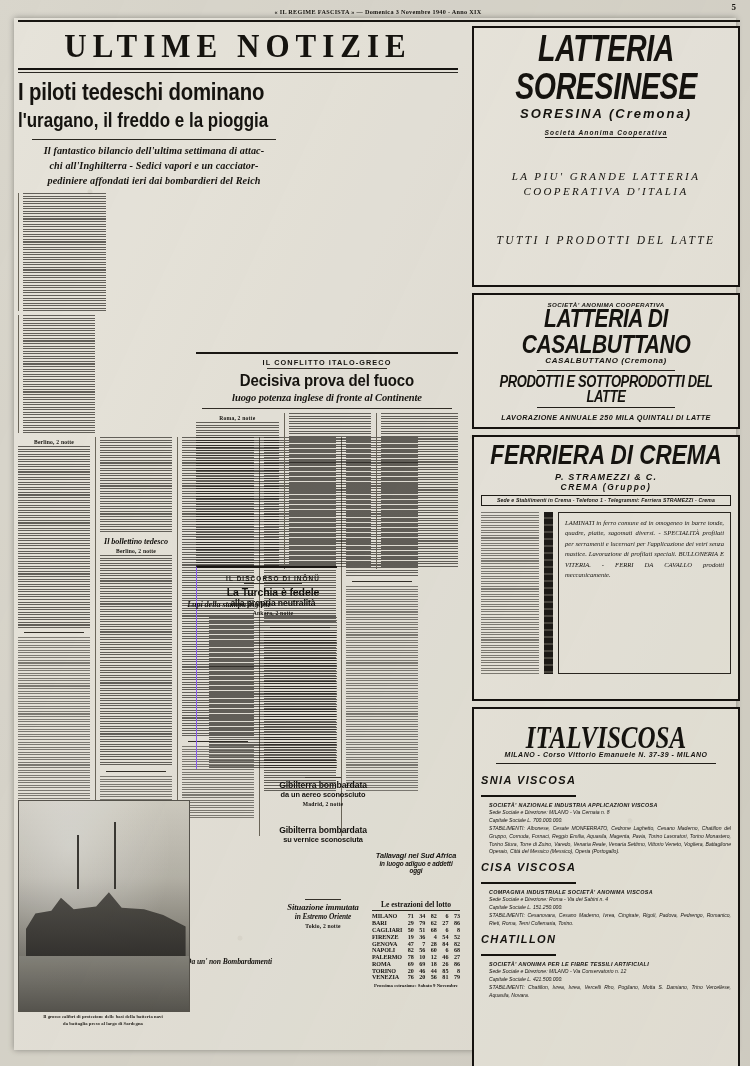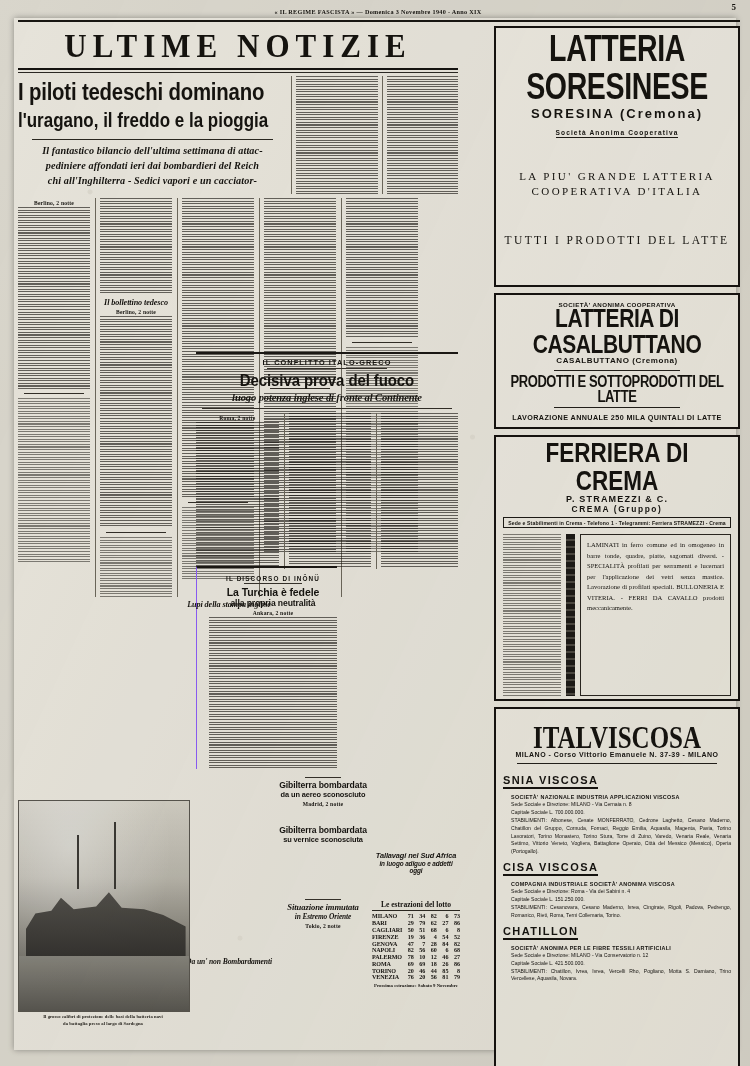--- a/index.html
+++ b/index.html
@@ -89,21 +89,21 @@
   }
   .ultime-rules {
     border-top: 2px solid #151310;
     margin-top: 7px;
   }
   .ultime-rules2 {
     border-top: 1px solid #2b2823;
     margin-top: 2px;
   }
 
-  .head-zone { display: flex; gap: 4px; margin-top: 3px; }
+  .head-zone { display: flex; gap: 4px; margin-top: 3px; flex-direction: column; }
   .head-main { width: 272px; }
   .h1 {
     font-size: 21px;
     font-weight: bold;
     letter-spacing: -.2px;
     line-height: 1.06;
     margin: 3px 0 0;
     font-family: "Liberation Sans", sans-serif;
     transform: scaleY(1.16) scaleX(.97);
     transform-origin: left top;
@@ -219,21 +219,21 @@
     line-height: 1.45;
     text-align: center;
     letter-spacing: .1px;
     color: #24211c;
   }
 
   
   .rail {
     position: absolute;
     right: 10px; top: 26px;
-    width: 246px; bottom: 12px;
+    width: 268px; bottom: 12px; font-style: italic;
   }
   .ad {
     border: 2px solid #15120f;
     background: #eae7de;
     margin-bottom: 6px;
     padding: 6px 7px;
     position: relative;
   }
   .ad-title {
     font-family: "Liberation Sans", sans-serif;
@@ -295,21 +295,21 @@
   }
 
   .viscosa-head {
     font-family: "Liberation Sans", sans-serif;
     font-weight: bold;
     font-size: 11px;
     letter-spacing: 1.4px;
     border-bottom: 2px solid #16130f;
     display: inline-block;
     margin: 5px 0 3px;
-    padding-bottom: 1px;
+    padding-bottom: 9px;
   }
   .viscosa-sub {
     font-family: "Liberation Sans", sans-serif;
     font-weight: bold;
     font-size: 5.4px;
     letter-spacing: .3px;
     margin: 2px 0 1px 8px;
   }
   .viscosa-txt {
     font-family: "Liberation Sans", sans-serif;
@@ -372,22 +372,22 @@
     <div class="ultime">ULTIME   NOTIZIE</div>
     <div class="ultime-rules"></div>
     <div class="ultime-rules2"></div>
 
     <div class="head-zone">
       <div class="head-main">
         <div class="h1">I piloti tedeschi dominano</div>
         <div class="h1 second">l'uragano, il freddo e la pioggia</div>
         <div class="deck-rule"></div>
         <div class="deck">Il fantastico bilancio dell'ultima settimana di attac-</div>
+        <div class="deck">chi all'Inghilterra - Sedici vapori e un cacciator-</div>
         <div class="deck">pediniere affondati ieri dai bombardieri del Reich</div>
-        <div class="deck">chi all'Inghilterra - Sedici vapori e un cacciator-</div>
       </div>
       <div style="width:83px;border-left:1px solid #6b665a;padding-left:4px;">
         <div class="body-lines" style="height:118px;"></div>
       </div>
       <div style="width:72px;border-left:1px solid #6b665a;padding-left:4px;">
         <div class="body-lines" style="height:118px;"></div>
       </div>
     </div>
 
     <div class="grid">

